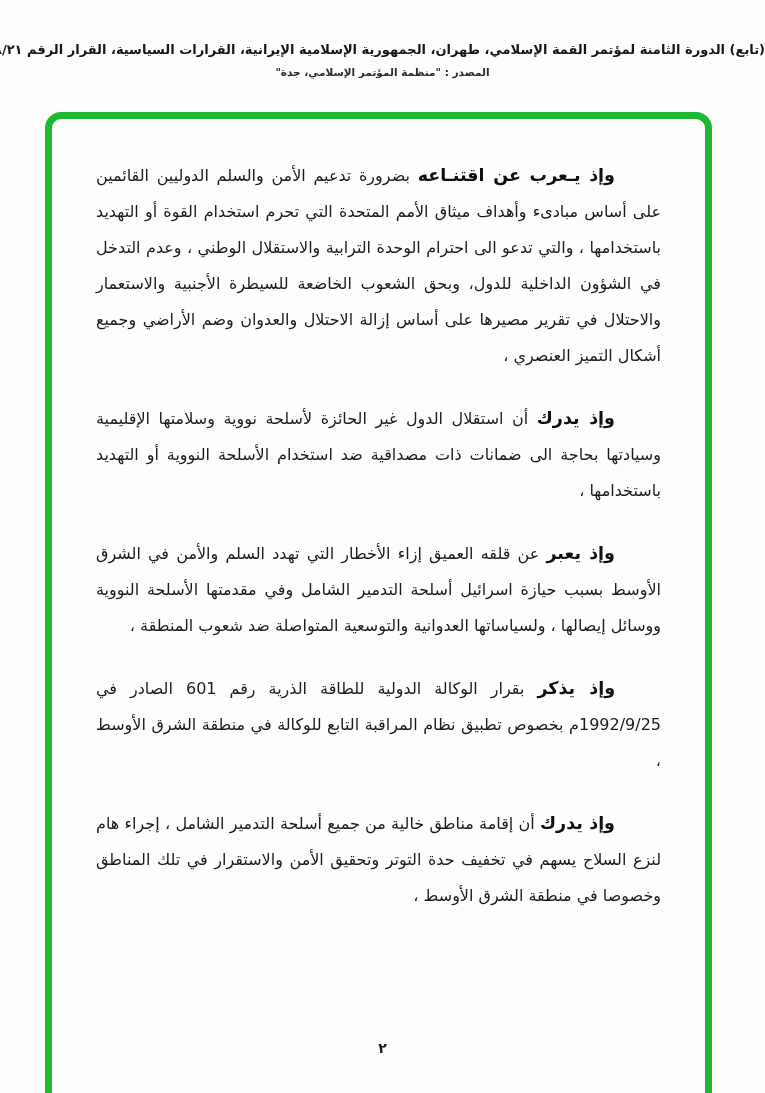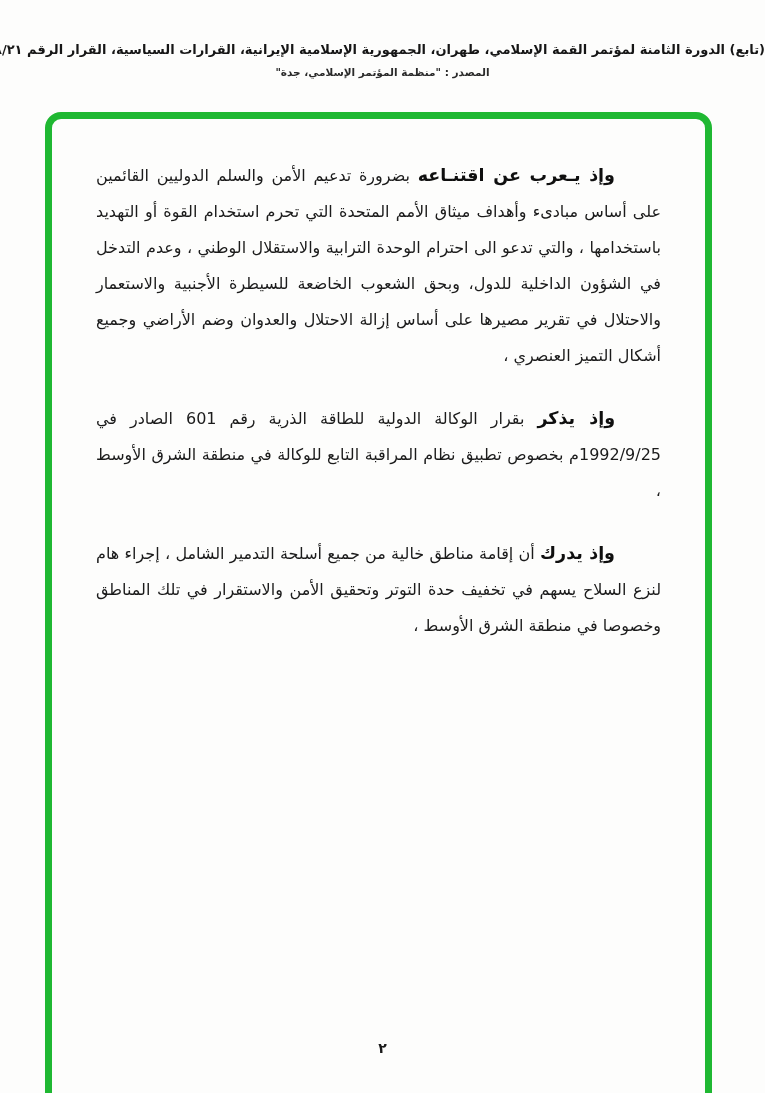--- a/index.html
+++ b/index.html
@@ -86,21 +86,29 @@
 
 <div class="green-frame">
   <div class="frame-content">
 
     <p class="para">
       <strong class="lead">وإذ يـعرب عن اقتنـاعه</strong>
       <span>بضرورة تدعيم الأمن والسلم الدوليين القائمين على أساس مبادىء وأهداف ميثاق الأمم المتحدة التي تحرم استخدام القوة أو التهديد باستخدامها ، والتي تدعو الى احترام الوحدة الترابية والاستقلال الوطني ، وعدم التدخل في الشؤون الداخلية للدول، وبحق الشعوب الخاضعة للسيطرة الأجنبية والاستعمار والاحتلال في تقرير مصيرها على أساس إزالة الاحتلال والعدوان وضم الأراضي وجميع أشكال التميز العنصري ،</span>
     </p>
 
 
+    <p class="para">
+      <strong class="lead">وإذ يدرك</strong>
+      <span>أن استقلال الدول غير الحائزة لأسلحة نووية وسلامتها الإقليمية وسيادتها بحاجة الى ضمانات ذات مصداقية ضد استخدام الأسلحة النووية أو التهديد باستخدامها ،</span>
+    </p>
 
+    <p class="para">
+      <strong class="lead">وإذ يعبر</strong>
+      <span>عن قلقه العميق إزاء الأخطار التي تهدد السلم والأمن في الشرق الأوسط بسبب حيازة اسرائيل أسلحة التدمير الشامل وفي مقدمتها الأسلحة النووية ووسائل إيصالها ، ولسياساتها العدوانية والتوسعية المتواصلة ضد شعوب المنطقة ،</span>
+    </p>
 
     <p class="para">
       <strong class="lead">وإذ يذكر</strong>
       <span>بقرار الوكالة الدولية للطاقة الذرية رقم 601 الصادر في 1992/9/25م بخصوص تطبيق نظام المراقبة التابع للوكالة في منطقة الشرق الأوسط ،</span>
     </p>
 
 
     <p class="para">
       <strong class="lead">وإذ يدرك</strong>
       <span>أن إقامة مناطق خالية من جميع أسلحة التدمير الشامل ، إجراء هام لنزع السلاح يسهم في تخفيف حدة التوتر وتحقيق الأمن والاستقرار في تلك المناطق وخصوصا في منطقة الشرق الأوسط ،</span>

